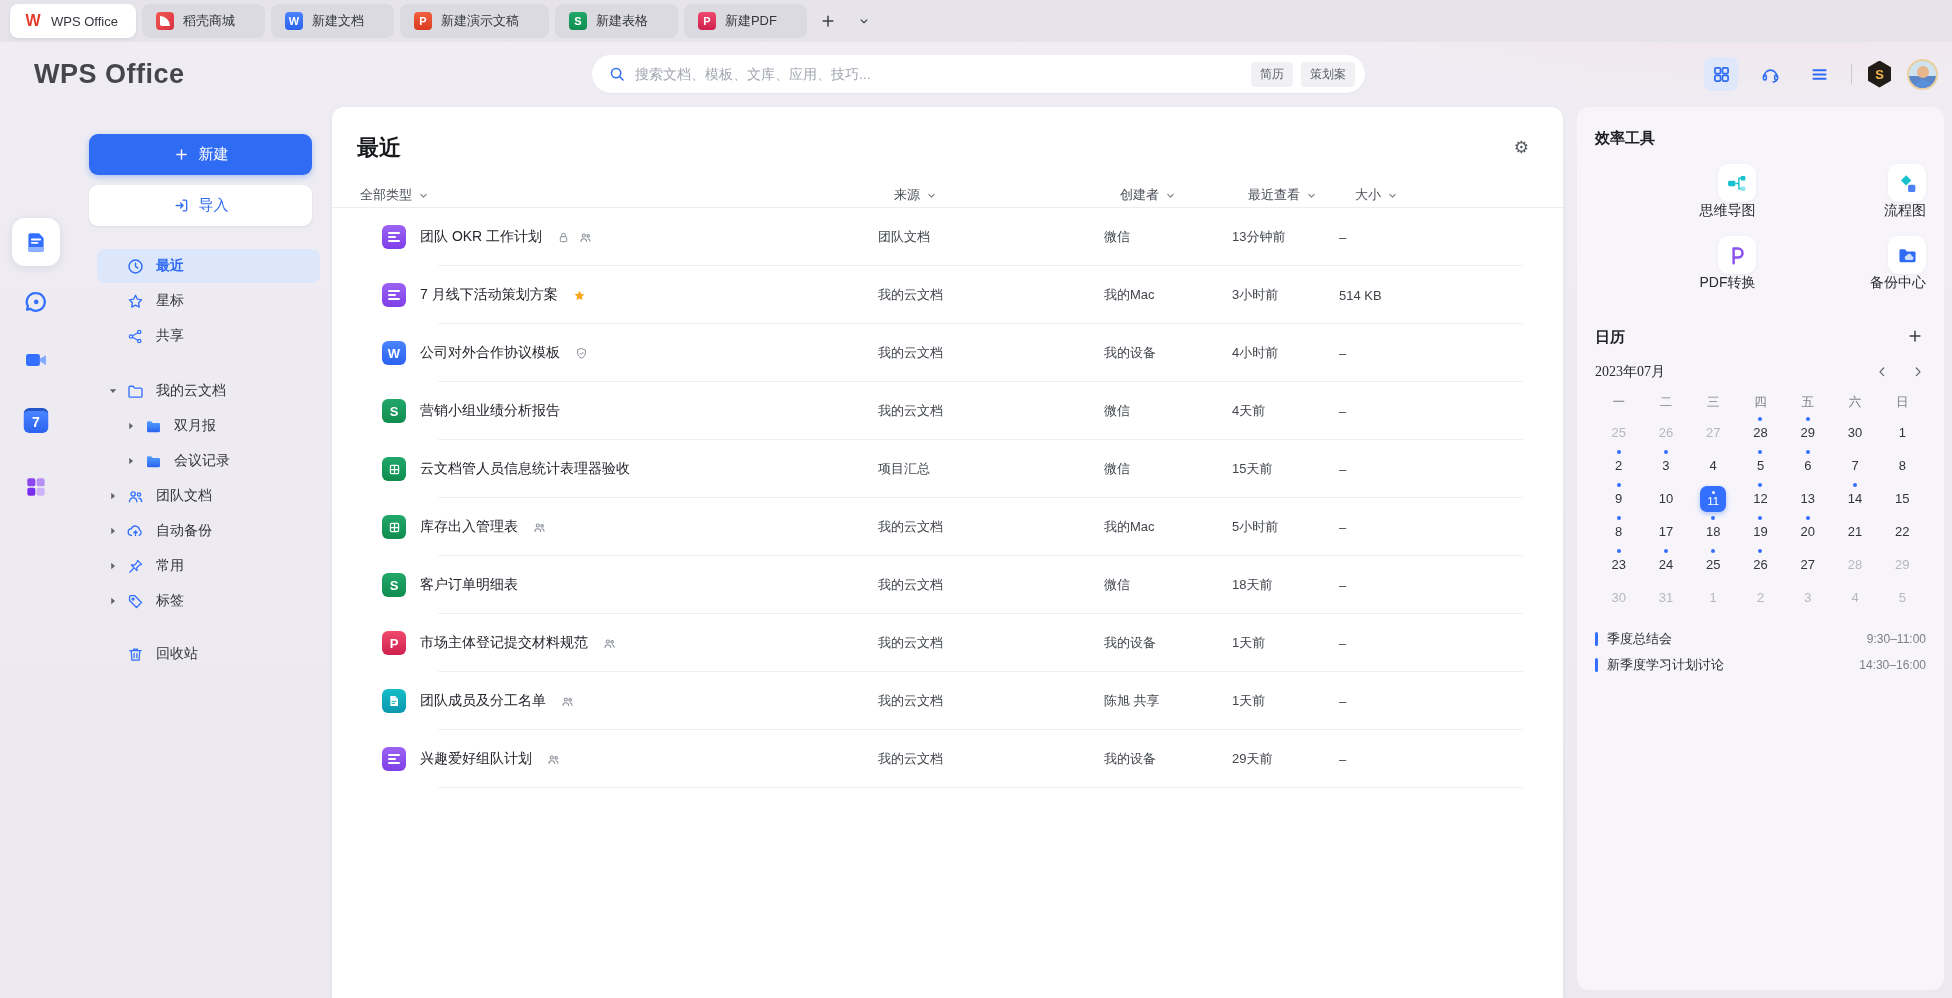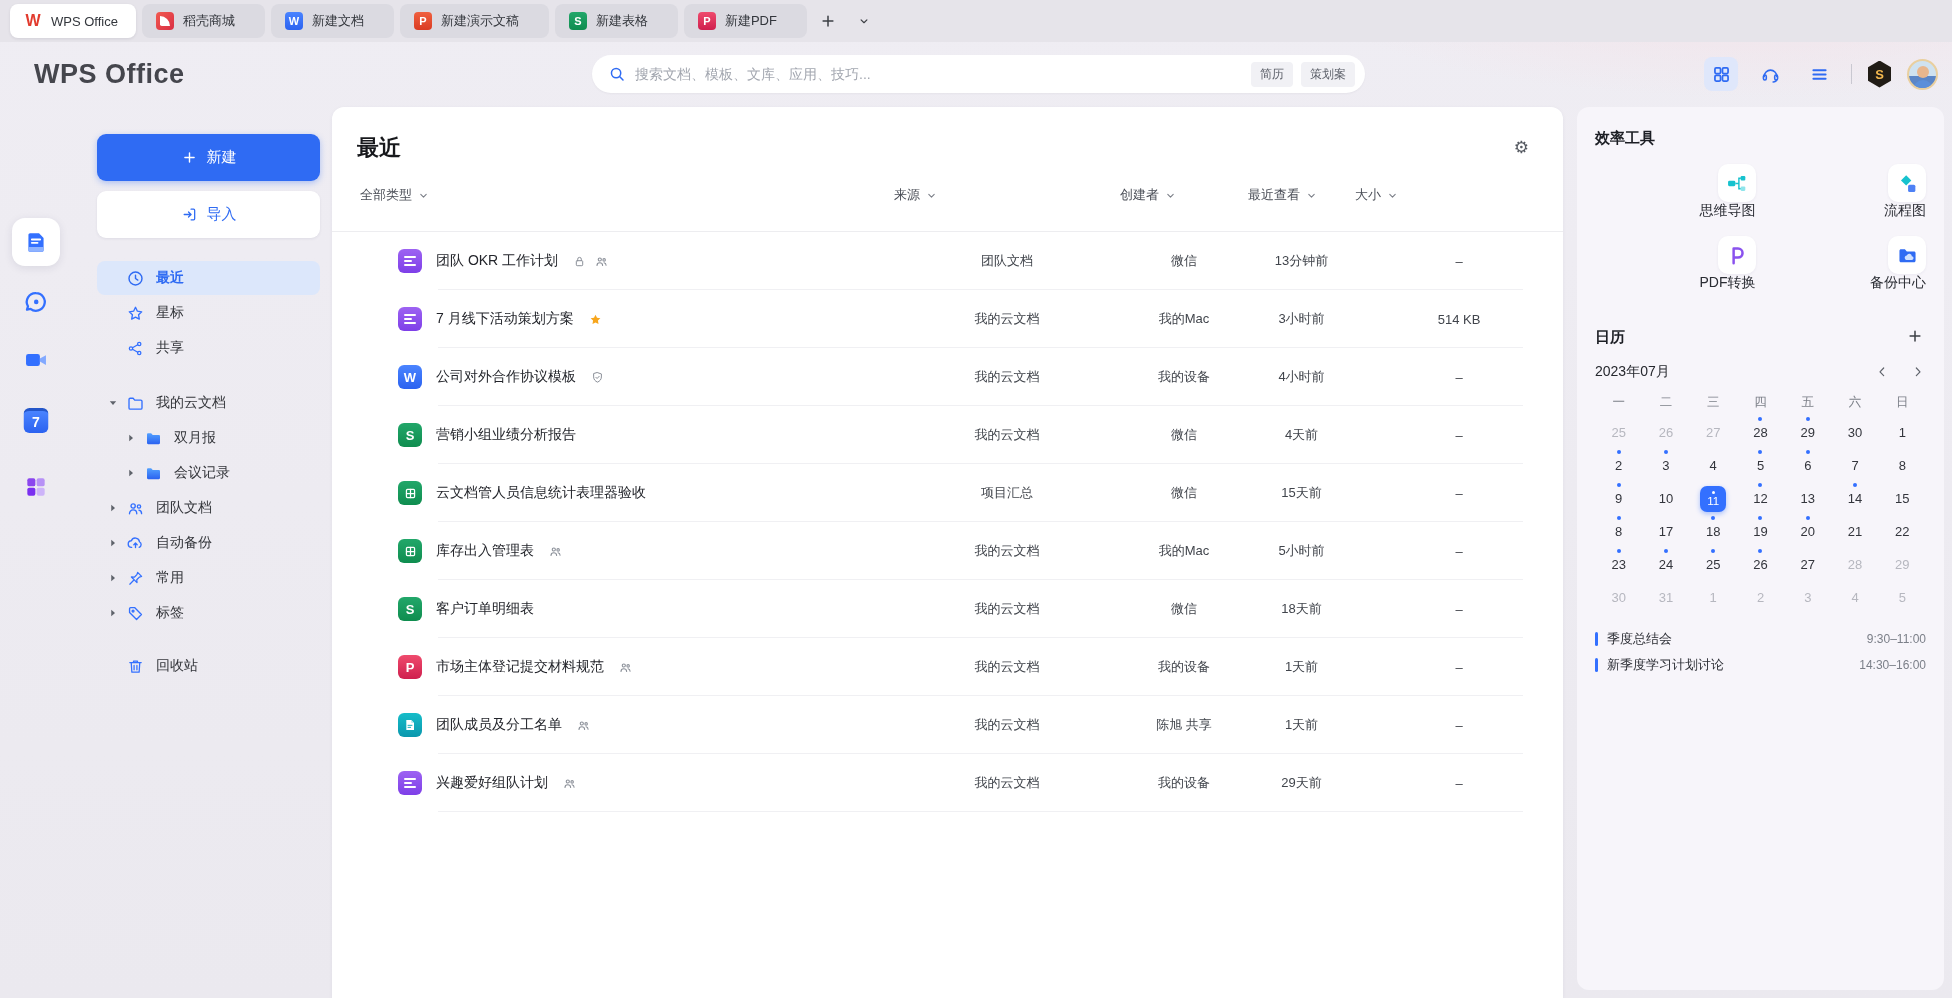--- a/index.html
+++ b/index.html
@@ -75,21 +75,21 @@
   .rail-item.active-tile{ width:48px; height:48px; background:#fff; border-radius:13px;
     box-shadow:0 2px 8px rgba(40,40,80,.10);}
   .rail-item .icon{ width:26px; height:26px;}
   .cal7{ width:25px; height:25px; border-radius:6px; background:linear-gradient(180deg,#4a84ff,#2b62f0);
     color:#fff; font-size:14px; font-weight:800; display:flex; align-items:center; justify-content:center;
     border-top:3px solid #2456c9;}
 
   
   #sidebar{ position:absolute; left:72px; top:106px; width:260px; bottom:0;}
   .side-btn{ display:flex; align-items:center; justify-content:center; gap:9px; width:223px;
-    margin-left:25px; height:47px; border-radius:9px; border:none; font-size:15px; cursor:pointer; font-family:inherit;}
+    margin-left:17px; height:41px; border-radius:9px; border:none; font-size:15px; cursor:pointer; font-family:inherit;}
   #btn-new{ margin-top:28px; background:#2f6bf3; color:#fff; box-shadow:0 2px 6px rgba(47,107,243,.35);}
   #btn-import{ margin-top:10px; background:#fff; color:#2f6bf3; box-shadow:0 1px 3px rgba(40,40,80,.08);}
   .side-btn .icon{ width:17px; height:17px;}
   #nav{ margin-top:23px;}
   .nav-item{ display:flex; align-items:center; height:34px; margin:1px 12px 1px 25px; border-radius:8px;
     padding-left:9px; cursor:pointer; color:#33353a; font-size:14px;}
   .nav-item.active{ background:#dce7fb; color:#2f6bf3; font-weight:bold;}
   .nav-item.active .nicon{ color:#2f6bf3;}
   .nav-item .arrow{ width:14px; height:14px; color:#5f636b; margin-right:6px;}
   .nav-item .arrow.blank{ visibility:hidden;}
@@ -98,27 +98,27 @@
   .nav-gap{ height:19px;}
   .nav-gap.big{ height:17px;}
 
   
   #maincard{ position:absolute; left:332px; top:107px; width:1231px; bottom:0; background:#fff;
     border-radius:12px 12px 0 0; box-shadow:0 1px 4px rgba(40,40,80,.05);}
   #main-title{ font-size:22px; font-weight:bold; color:#17181c; padding:26px 0 0 25px;}
   #gear-btn{ position:absolute; right:34px; top:32px; border:none; background:transparent; cursor:pointer;
     font-size:17px; color:#565a62; line-height:1;}
   #filters{ display:grid; grid-template-columns:534px 226px 128px 107px auto; padding-left:28px;
-    margin-top:23px; padding-bottom:27px; border-bottom:1px solid #ededf0;}
+    margin-top:23px; padding-bottom:3px; border-bottom:1px solid #ededf0;}
   .filter{ display:flex; align-items:center; gap:5px; font-size:13px; color:#4a4e57; cursor:pointer;
     background:none; border:none; font-family:inherit; justify-self:start; padding:0;}
   .filter .icon{ width:13px; height:13px; color:#7a7e87;}
   #group-label{ font-size:13px; font-weight:bold; color:#1b1d22; margin:15px 0 2px 25px;}
   .filerow{ display:grid; grid-template-columns:496px 226px 128px 107px auto; align-items:center;
-    height:58px; padding-left:66px; position:relative; cursor:pointer;text-align:center;}
+    height:58px; padding-left:50px; position:relative; cursor:pointer;}
   .filerow::after{ content:""; position:absolute; left:106px; right:40px; bottom:0; height:1px; background:#f0f0f3;}
   .fname{ display:flex; align-items:center; gap:14px; font-size:14px; color:#23252b; min-width:0;}
   .fname .label{ white-space:nowrap; overflow:hidden; text-overflow:ellipsis;}
   .fbadges{ display:flex; align-items:center; gap:7px; color:#8a8f98;}
   .fbadges .icon{ width:15px; height:15px;}
   .fbadges .icon.gold{ color:#f7a61d;}
   .fcell{ font-size:13px; color:#41454c;}
   .ftile{ width:24px; height:24px; border-radius:6px; flex:none; display:flex; flex-direction:column;
     align-items:center; justify-content:center; color:#fff; font-size:13px; font-weight:bold; gap:2px;}
   .ftile.purple{ background:linear-gradient(180deg,#9d63f2,#7e3fe8);}
@@ -140,21 +140,21 @@
   #tools{ display:grid; grid-template-columns:1fr 1fr; gap:16px 10px; margin-top:16px;}
   .tool{ display:flex; align-items:flex-end; border:none; background:transparent; cursor:pointer;
     font-family:inherit; padding:0;flex-direction:column;}
   .tool .tbox{ width:38px; height:38px; background:#fff; border-radius:10px; display:flex;
     align-items:center; justify-content:center; box-shadow:0 1px 3px rgba(40,40,80,.06);}
   .tool .tbox .icon{ width:23px; height:23px;}
   .tool .tlabel{ font-size:14px; color:#2a2c33;}
   #cal-head{ margin-top:34px; display:flex; align-items:center; justify-content:space-between;}
   #cal-add{ border:none; background:transparent; color:#3c3f45; cursor:pointer; width:22px; height:22px;}
   #cal-month-row{ margin-top:15px; display:flex; align-items:center; justify-content:space-between;}
-  #cal-month{ font-size:14px; color:#26282e;}
+  #cal-month{ font-size:14px; color:#26282e;font-family:Liberation Serif, serif;}
   .cal-nav{ display:flex; gap:20px;}
   .cal-nav button{ border:none; background:transparent; color:#5f636b; cursor:pointer; width:16px; height:16px; padding:0;}
   #weekdays{ display:grid; grid-template-columns:repeat(7,1fr); margin-top:13px;}
   #weekdays span{ text-align:center; font-size:12.5px; color:#7d8089; height:22px;}
   #caldays{ display:grid; grid-template-columns:repeat(7,1fr);}
   .day{ height:33px; position:relative; display:flex; align-items:center; justify-content:center;
     font-size:13px; color:#33353c; cursor:pointer; background:none; border:none; font-family:inherit;}
   .day.muted{ color:#b6b7bf;}
   .day .dot{ position:absolute; top:1px; left:50%; transform:translateX(-50%); width:4px; height:4px;
     border-radius:50%; background:#3370ff;}

